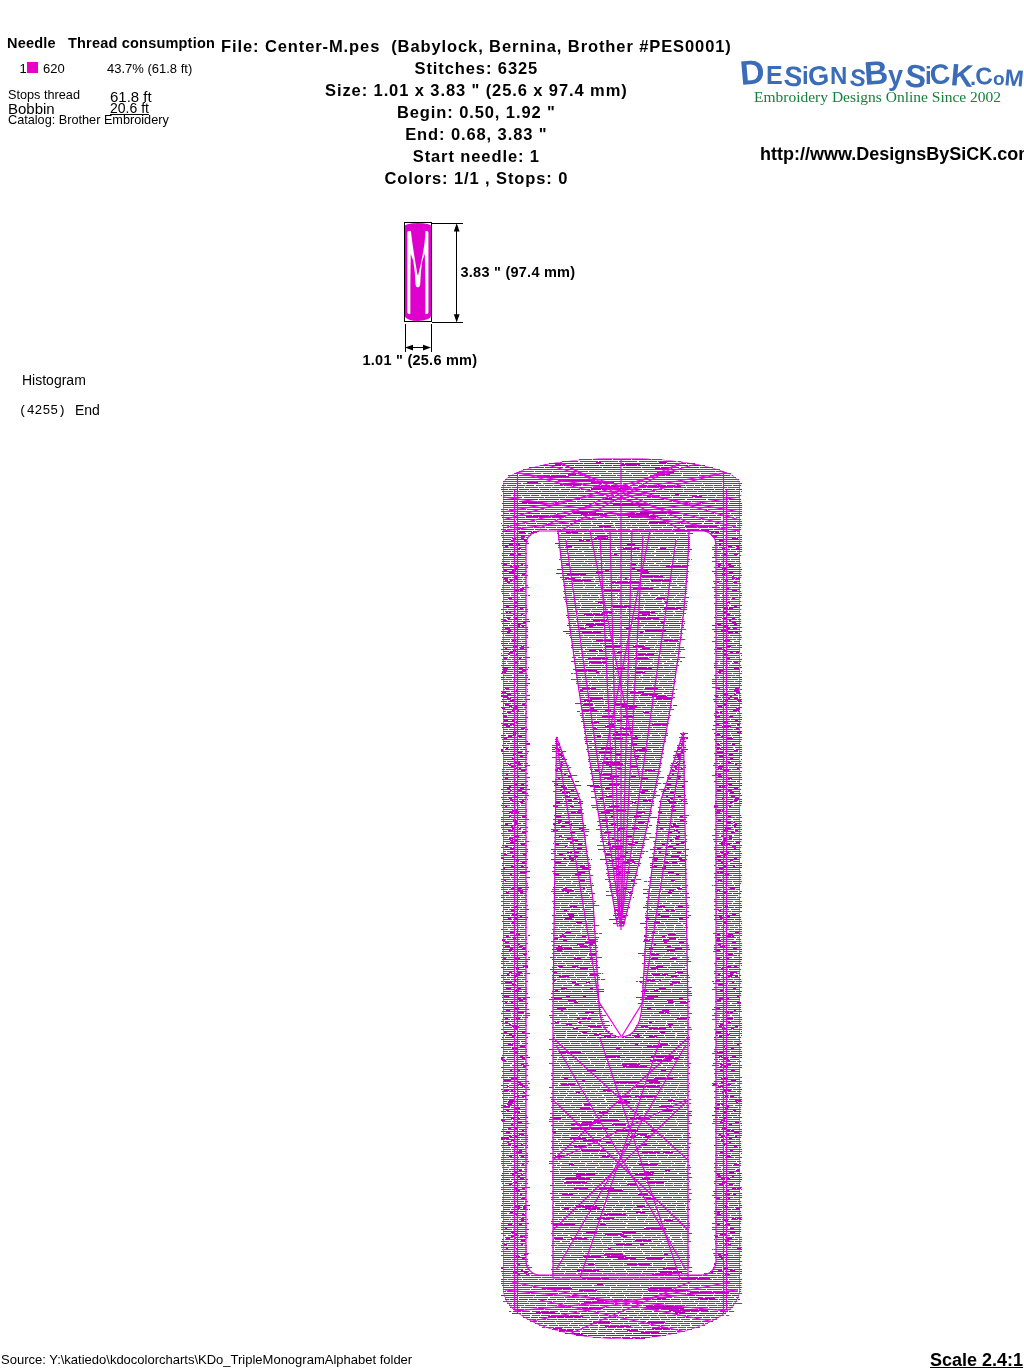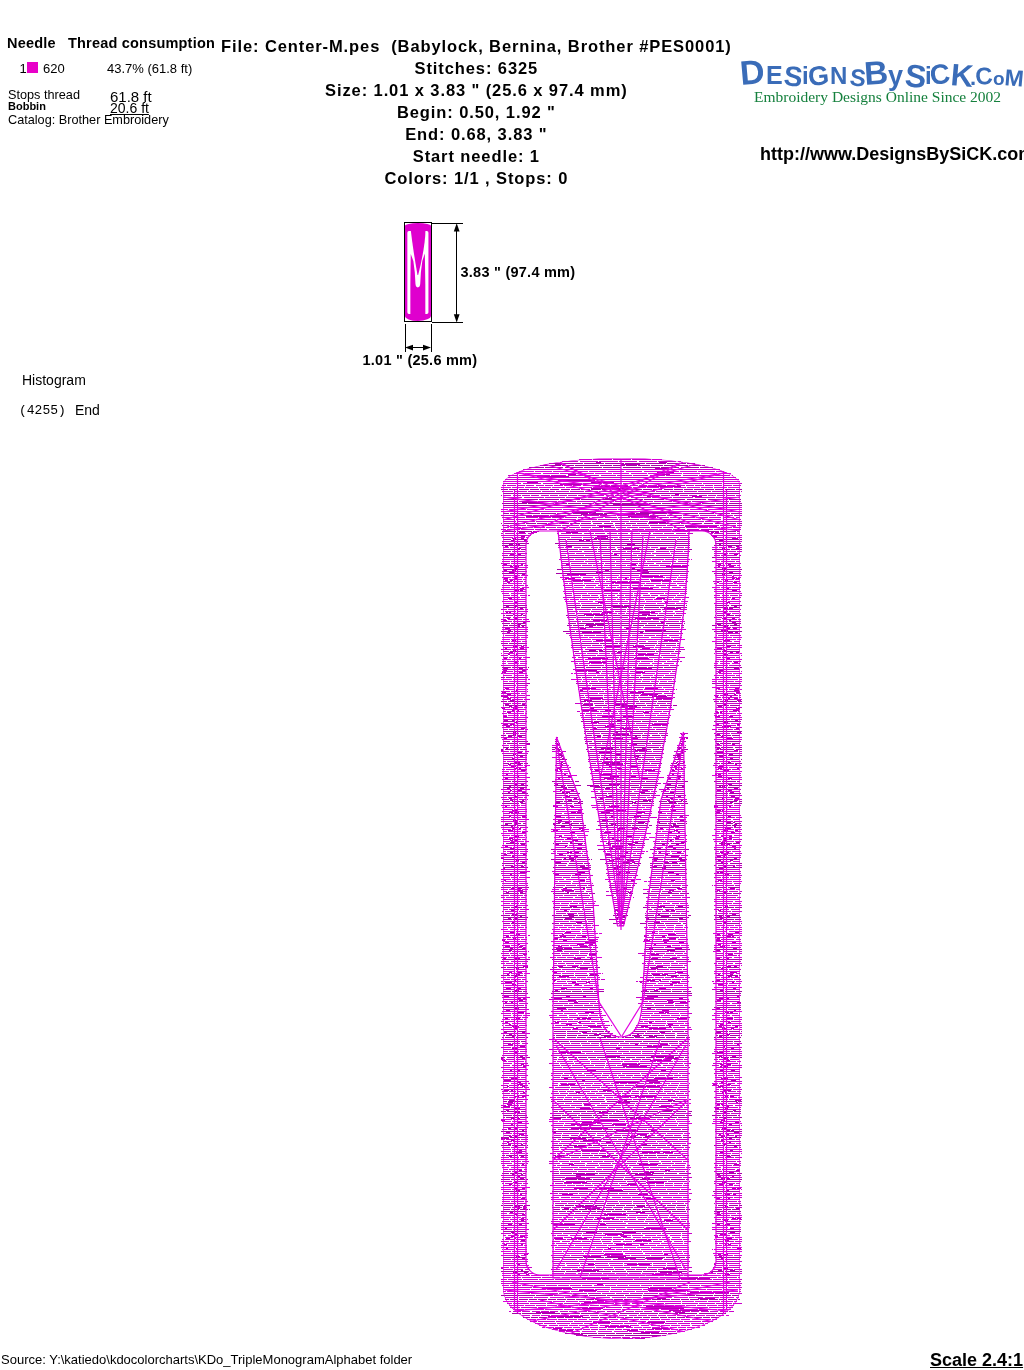--- a/index.html
+++ b/index.html
@@ -11,21 +11,21 @@
 </head>
 <body>
 
   <div class="abs b" style="left:7px;top:35px;font-size:14.5px;letter-spacing:0.2px;">Needle</div>
   <div class="abs b" style="left:68px;top:35px;font-size:14.5px;letter-spacing:0.2px;">Thread consumption</div>
   <div class="abs" style="left:19.5px;top:61px;font-size:13px;">1</div>
   <div class="abs" style="left:27px;top:61.5px;width:11px;height:11px;background:#e800c8;"></div>
   <div class="abs" style="left:43px;top:61px;font-size:13px;">620</div>
   <div class="abs" style="left:107px;top:61px;font-size:13px;">43.7% (61.8 ft)</div>
   <div class="abs" style="left:8px;top:87.5px;font-size:12.7px;">Stops thread</div>
-  <div class="abs" style="left:8px;top:100px;font-size:11px;font-weight:bold;">Bobbin</div>
+  <div class="abs" style="left:8px;top:100px;font-size:15px;">Bobbin</div>
   <div class="abs" style="left:8px;top:112.5px;font-size:12.7px;">Catalog: Brother Embroidery</div>
   <div class="abs" style="left:110px;top:87.5px;width:78px;text-align:left;font-size:15px;">61.8 ft</div>
   <div class="abs" style="left:110px;top:100px;width:78px;text-align:left;font-size:14px;text-decoration:underline;">20.6 ft</div>
 
   <div class="abs b" style="left:221px;top:35px;font-size:16.5px;line-height:22px;letter-spacing:0.9px;">
     File: Center-M.pes&nbsp;&nbsp;(Babylock, Bernina, Brother #PES0001)<br>
     Stitches: 6325<br>
     Size: 1.01 x 3.83 " (25.6 x 97.4 mm)<br>
     Begin: 0.50, 1.92 "<br>
     End: 0.68, 3.83 "<br>

